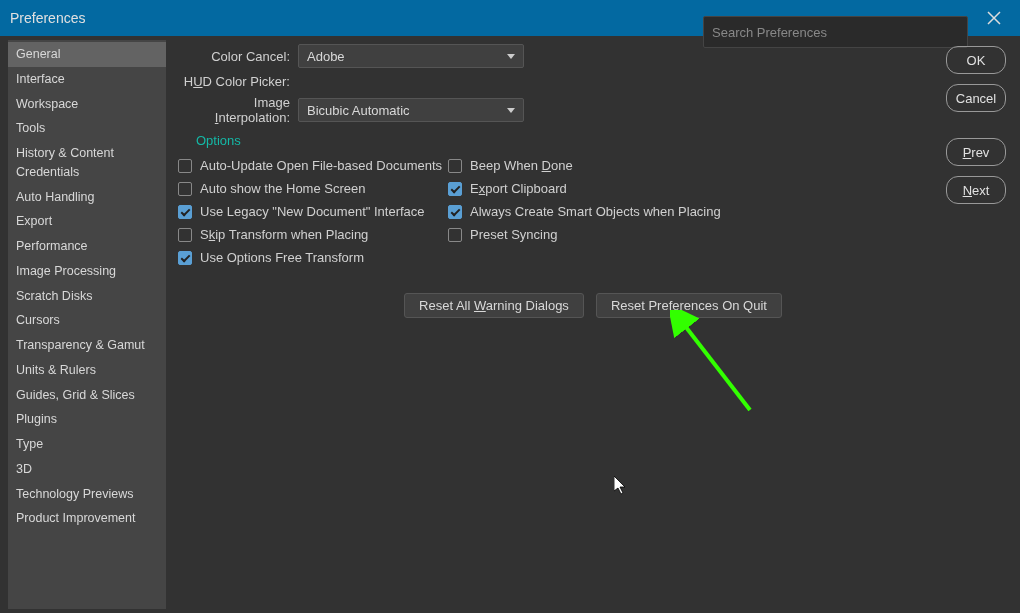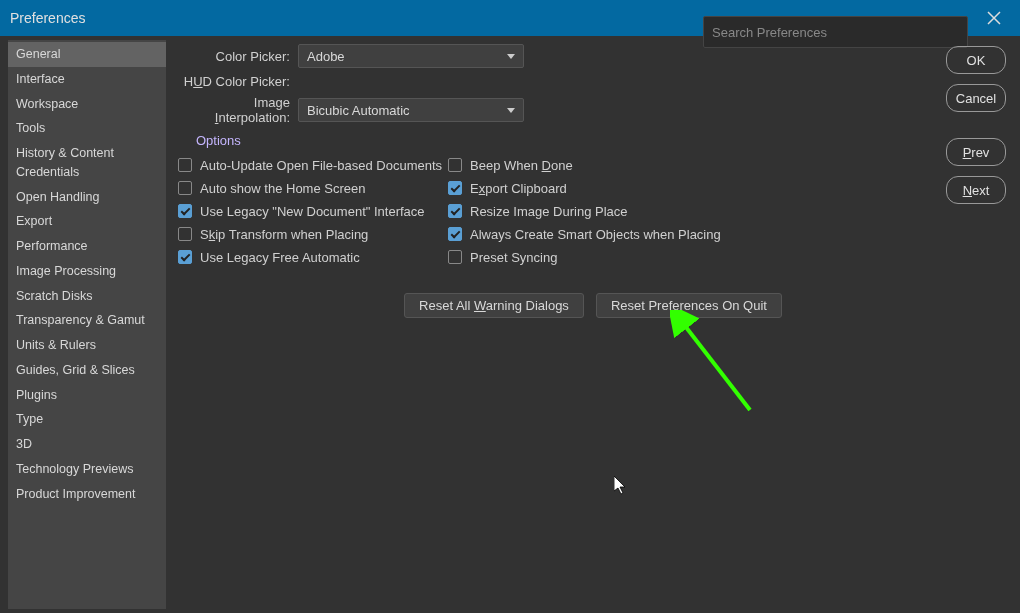--- a/index.html
+++ b/index.html
@@ -21,27 +21,27 @@
     
     .main { flex: 1; padding: 8px 12px; position: relative; }
     
     .form-row { display: flex; align-items: center; margin-bottom: 6px; }
     .form-label { width: 120px; text-align: right; padding-right: 8px; color: #d0d0d0; font-size: 13px; }
     .dropdown { width: 226px; height: 24px; background: #404040; border: 1px solid #555; border-radius: 2px; display: flex; align-items: center; padding: 0 8px; cursor: pointer; position: relative; color: #d8d8d8; font-size: 13px; }
     .dropdown .dd-text { flex: 1; }
     .dropdown .dd-caret { width: 0; height: 0; border-left: 4px solid transparent; border-right: 4px solid transparent; border-top: 5px solid #ccc; }
     
     .options-section { margin-top: 8px; }
-    .options-header { font-size: 13px; color: #c4b5fd; margin-left: 18px; margin-bottom: 6px; }
+    .options-header { font-size: 13px; color: #14b8a6; margin-left: 18px; margin-bottom: 6px; }
     .options-grid { display: flex; }
     .options-col { display: flex; flex-direction: column; }
     .options-col.left { width: 270px; }
     .options-col.right { width: 290px; }
     
-    .checkbox-row { display: flex; align-items: flex-start; padding: 4px 0; cursor: pointer; }
+    .checkbox-row { display: flex; align-items: flex-end; padding: 4px 0; cursor: pointer; }
     .checkbox { width: 14px; height: 14px; border: 1px solid #888; border-radius: 2px; margin-right: 8px; display: flex; align-items: center; justify-content: center; flex-shrink: 0; }
     .checkbox.checked { background: #5a9fd4; border-color: #5a9fd4; }
     .checkbox.checked::after { content: ''; width: 3px; height: 7px; border: solid #222; border-width: 0 2px 2px 0; transform: rotate(45deg); margin-top: -2px; }
     .checkbox-label { color: #d0d0d0; font-size: 13px; }
     
     .action-row { display: flex; justify-content: center; gap: 12px; margin-top: 24px; }
     .btn-inline { background: #404040; border: 1px solid #555; border-radius: 3px; padding: 4px 14px; color: #d8d8d8; font-size: 13px; cursor: pointer; }
     
     .side-buttons { position: absolute; right: 14px; top: 46px; display: flex; flex-direction: column; gap: 10px; }
     .side-btn { width: 60px; height: 28px; border: 1px solid #999; border-radius: 12px; background: transparent; color: #e0e0e0; font-size: 13px; cursor: pointer; display: flex; align-items: center; justify-content: center; }
@@ -67,39 +67,40 @@
   </div>
 </div>
 
 <div class="content">
   <div class="sidebar" id="sidebar">
       <div class="sidebar-item selected">General</div>
       <div class="sidebar-item">Interface</div>
       <div class="sidebar-item">Workspace</div>
       <div class="sidebar-item">Tools</div>
       <div class="sidebar-item">History &amp; Content Credentials</div>
-      <div class="sidebar-item">Open Handling</div>
+      <div class="sidebar-item">Auto Handling</div>
       <div class="sidebar-item">Export</div>
       <div class="sidebar-item">Performance</div>
       <div class="sidebar-item">Image Processing</div>
       <div class="sidebar-item">Scratch Disks</div>
+      <div class="sidebar-item">Cursors</div>
       <div class="sidebar-item">Transparency &amp; Gamut</div>
       <div class="sidebar-item">Units &amp; Rulers</div>
       <div class="sidebar-item">Guides, Grid &amp; Slices</div>
       <div class="sidebar-item">Plugins</div>
       <div class="sidebar-item">Type</div>
       <div class="sidebar-item">3D</div>
       <div class="sidebar-item">Technology Previews</div>
       <div class="sidebar-item">Product Improvement</div>
     </div>
 
   <div class="main">
 
     <div class="form-row">
-      <div class="form-label">Color Picker:</div>
+      <div class="form-label">Color Cancel:</div>
       <div class="dropdown">
         <span class="dd-text">Adobe</span>
         <span class="dd-caret"></span>
       </div>
     </div>
 
     <div class="form-row">
       <div class="form-label"><span>H</span><span class="underline">U</span><span>D Color Picker:</span></div>
     </div>
 
@@ -126,35 +127,31 @@
             <div class="checkbox-row">
               <div class="checkbox checked"></div>
               <span class="checkbox-label">Use Legacy "New Document" Interface</span>
             </div>
             <div class="checkbox-row">
               <div class="checkbox"></div>
               <span class="checkbox-label"><span>S</span><span class="underline">k</span><span>ip Transform when Placing</span></span>
             </div>
             <div class="checkbox-row">
               <div class="checkbox checked"></div>
-              <span class="checkbox-label">Use Legacy Free Automatic</span>
+              <span class="checkbox-label">Use Options Free Transform</span>
             </div>
           </div>
         <div class="options-col right" id="opts-right">
             <div class="checkbox-row">
               <div class="checkbox"></div>
               <span class="checkbox-label"><span>Beep When </span><span class="underline">D</span><span>one</span></span>
             </div>
             <div class="checkbox-row">
               <div class="checkbox checked"></div>
               <span class="checkbox-label"><span>E</span><span class="underline">x</span><span>port Clipboard</span></span>
-            </div>
-            <div class="checkbox-row">
-              <div class="checkbox checked"></div>
-              <span class="checkbox-label">Resize Image During Place</span>
             </div>
             <div class="checkbox-row">
               <div class="checkbox checked"></div>
               <span class="checkbox-label">Always Create Smart Objects when Placing</span>
             </div>
             <div class="checkbox-row">
               <div class="checkbox"></div>
               <span class="checkbox-label">Preset Syncing</span>
             </div>
           </div>

